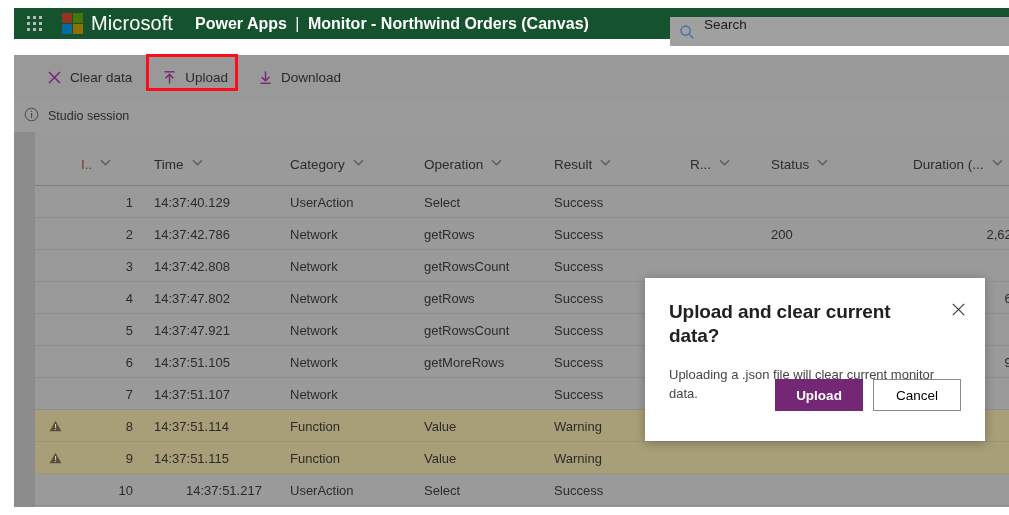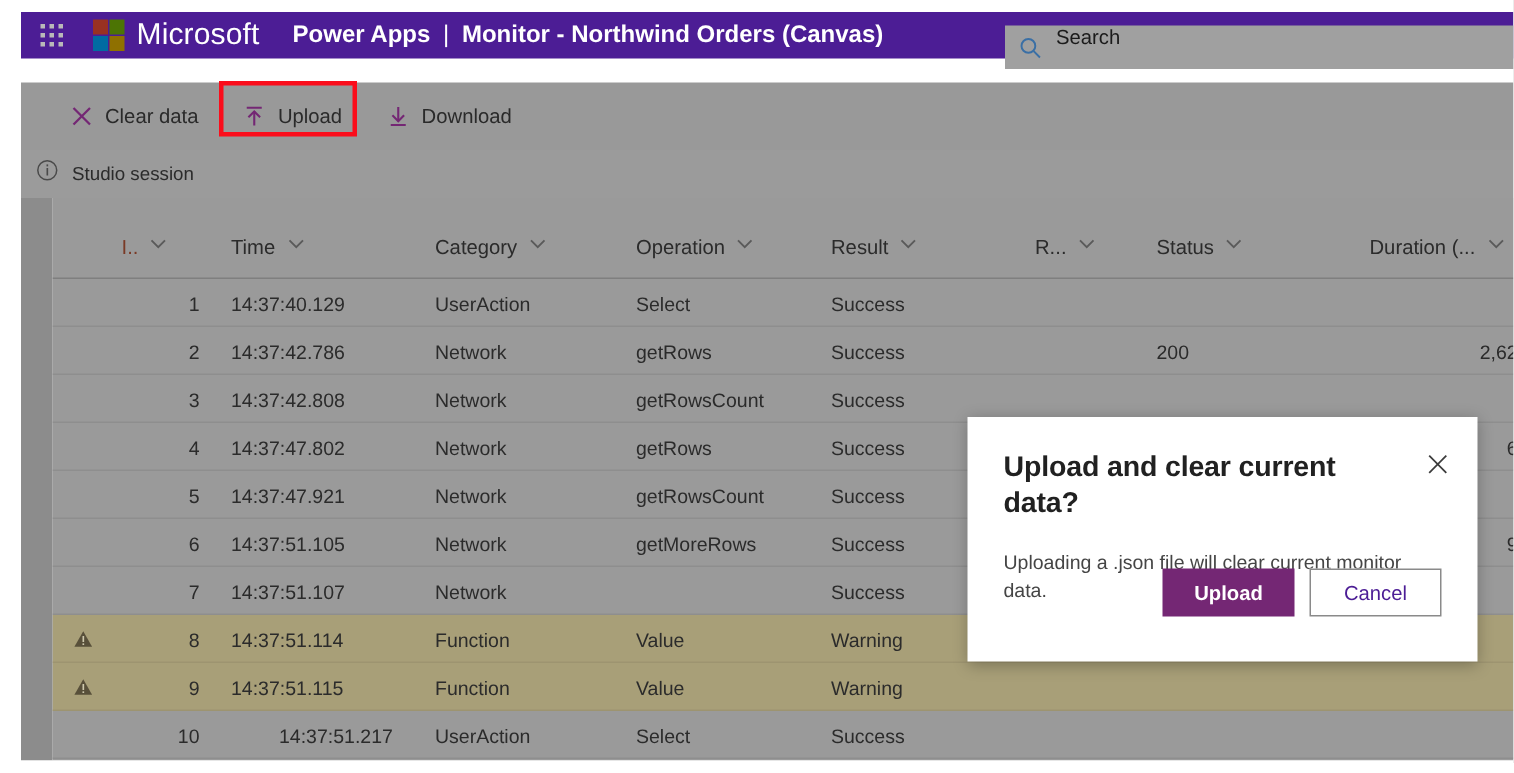--- a/index.html
+++ b/index.html
@@ -20,21 +20,21 @@
     position: absolute;
     left: 14px; top: 8px;
     width: 995px; height: 499px;
     overflow: hidden;
   }
 
   
   .suitebar {
     position: absolute; left: 0; top: 0;
     width: 995px; height: 31px;
-    background: #4c1d95;
+    background: #14532d;
     display: flex; align-items: center;
   }
   .waffle {
     width: 40px; height: 47px;
     display: flex; align-items: center; justify-content: center;
     cursor: pointer;
   }
   .waffle-grid {
     width: 15px; height: 15px;
     display: grid;
@@ -214,21 +214,21 @@
     padding: 0 16px;
     font-size: 13.5px;
     display: flex; align-items: center; justify-content: center;
     cursor: pointer;
     border: 1px solid transparent;
   }
   .btn.primary {
     background: #742774; color: #ffffff; font-weight: bold;
   }
   .btn.secondary {
-    background: #ffffff; color: #4c1d95; border: 1px solid #8a8a8a;
+    background: #ffffff; color: #000000; border: 1px solid #8a8a8a;
   }
 </style>
 </head>
 <body>
 
 <div id="app">
   <div class="page-frame">
 
     <div class="suitebar">
 

